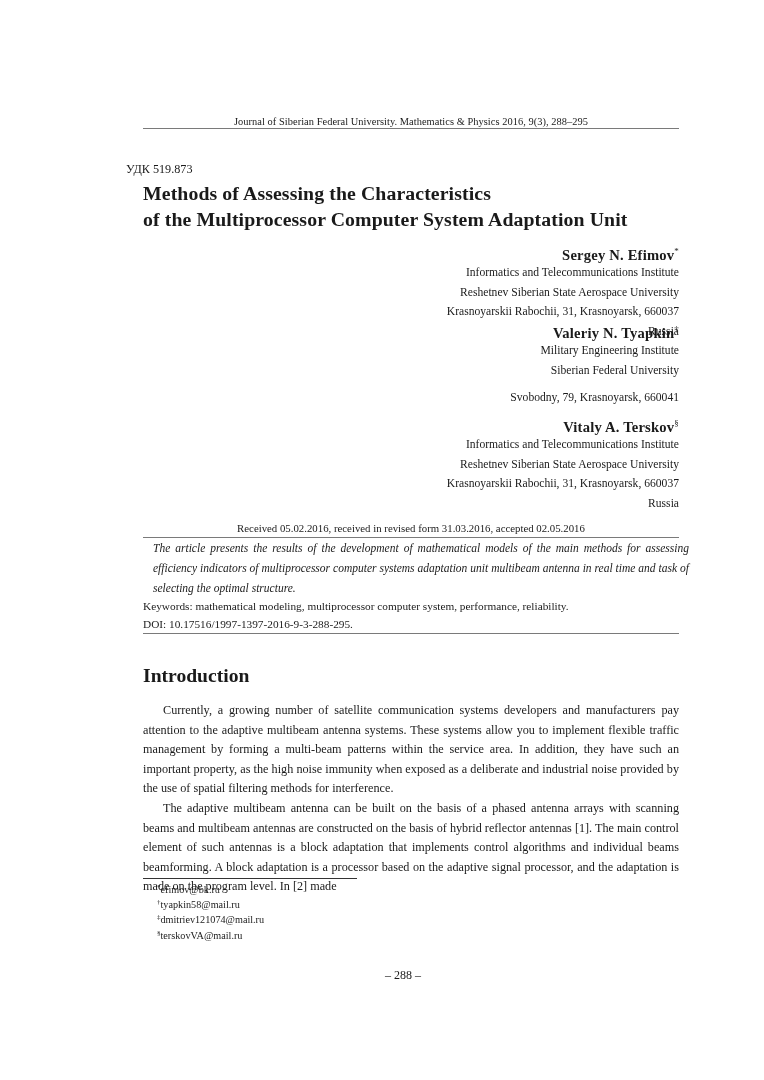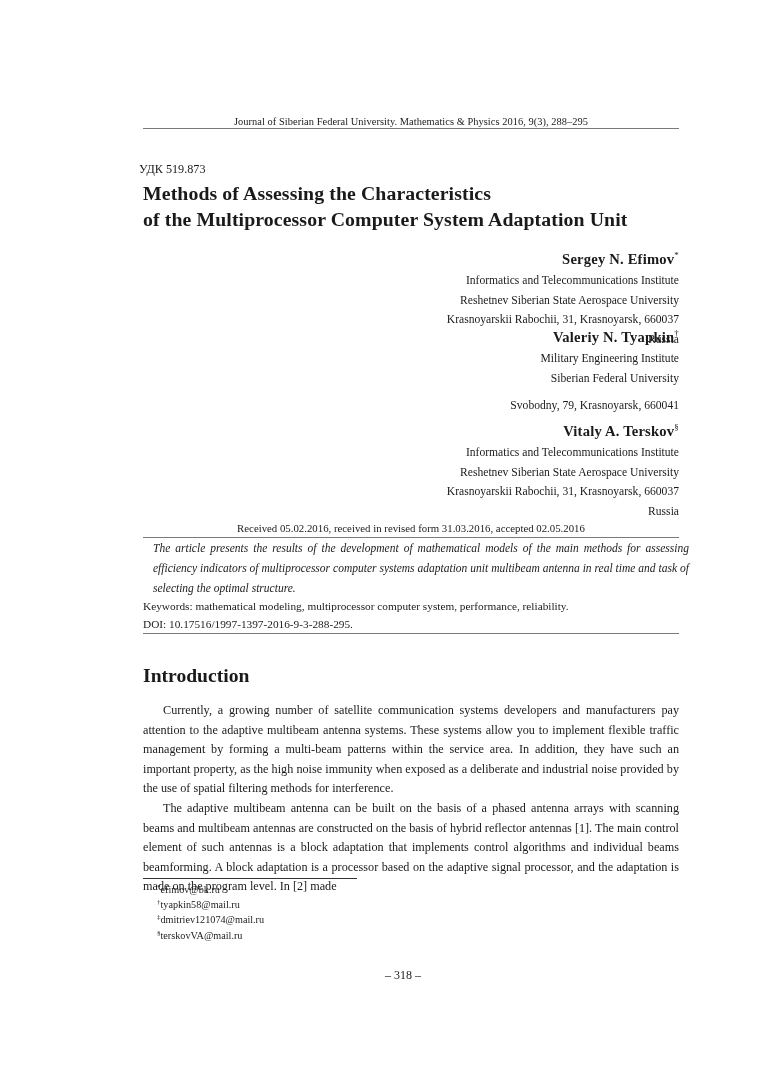--- a/index.html
+++ b/index.html
@@ -2,24 +2,24 @@
 <html><head>
 <meta charset="utf-8">
 <style>
   html, body { margin: 0; padding: 0; background: #ffffff; }
   body { width: 764px; height: 1080px; position: relative; overflow: hidden;
          font-family: "DejaVu Serif", "Liberation Serif", serif; color: #1a1a1a; }
   .abs { position: absolute; }
   .serif { font-family: "Liberation Serif", "DejaVu Serif", serif; }
   .running-head { left: 143px; width: 536px; top: 116px; text-align: center; font-size: 10.4px; letter-spacing: 0.05px; }
   .rule { position: absolute; left: 143px; width: 536px; height: 1px; background: #7a7a7a; }
-  .udk { left: 139px; top: 162px; font-size: 12.2px; }
+  .udk { left: 126px; top: 162px; font-size: 12.2px; }
   .title { left: 143px; top: 180px; font-size: 19.8px; font-weight: bold; line-height: 26px; width: 560px; letter-spacing: 0.1px; }
   .right-block { right: 85px; text-align: right; }
-  .author { font-size: 14.6px; font-weight: bold; line-height: 24px; letter-spacing: 0.2px; }
+  .author { font-size: 14.6px; font-weight: bold; line-height: 16px; letter-spacing: 0.2px; }
   .author sup { font-size: 9px; font-weight: normal; vertical-align: 6px; }
   .affil { font-size: 11.6px; line-height: 19.6px; }
   .received { left: 143px; width: 536px; top: 522px; text-align: center; font-size: 10.8px; }
   .abstract { left: 153px; width: 536px; top: 538px; font-size: 11.5px; line-height: 20px; font-style: italic; text-align: justify; text-align-last: left; }
   .keywords { left: 143px; width: 536px; top: 597px; font-size: 11.3px; line-height: 18px; }
   .keywords .kw { }
   .heading { left: 143px; top: 665px; font-size: 19.6px; font-weight: bold; }
   .body-text { left: 143px; width: 536px; font-size: 12.2px; line-height: 19.6px; text-align: justify; }
   .body-text p { margin: 0; text-indent: 20px; }
   .fn-rule { position: absolute; left: 143px; width: 214px; height: 1px; background: #333; top: 878px; }
@@ -84,13 +84,13 @@
 </div>
 
 <div class="fn-rule"></div>
 <div class="abs footnotes serif">
   <div class="fn"><sup>*</sup><span>efimov@bk.ru</span></div>
   <div class="fn"><sup>†</sup><span>tyapkin58@mail.ru</span></div>
   <div class="fn"><sup>‡</sup><span>dmitriev121074@mail.ru</span></div>
   <div class="fn"><sup>§</sup><span>terskovVA@mail.ru</span></div>
 </div>
 
-<div class="abs page-number serif">– 318 –</div>
+<div class="abs page-number serif">– 288 –</div>
 
 </body></html>

